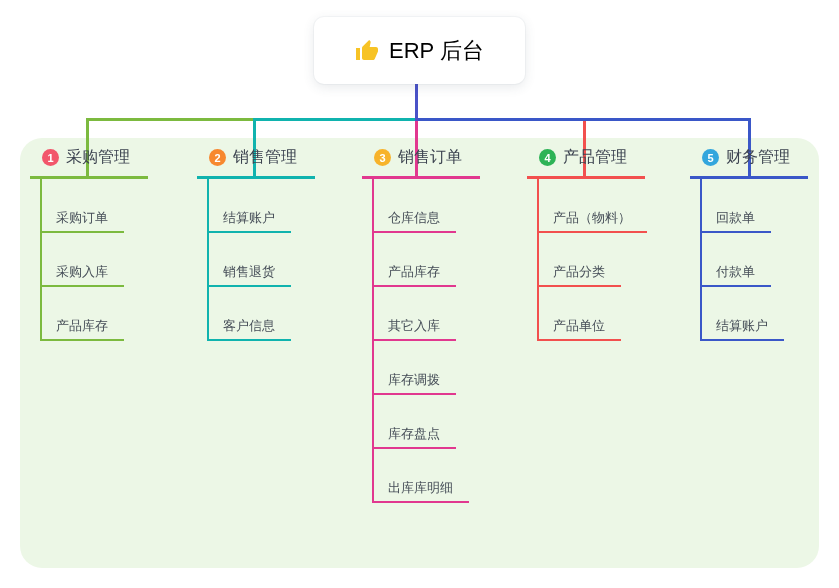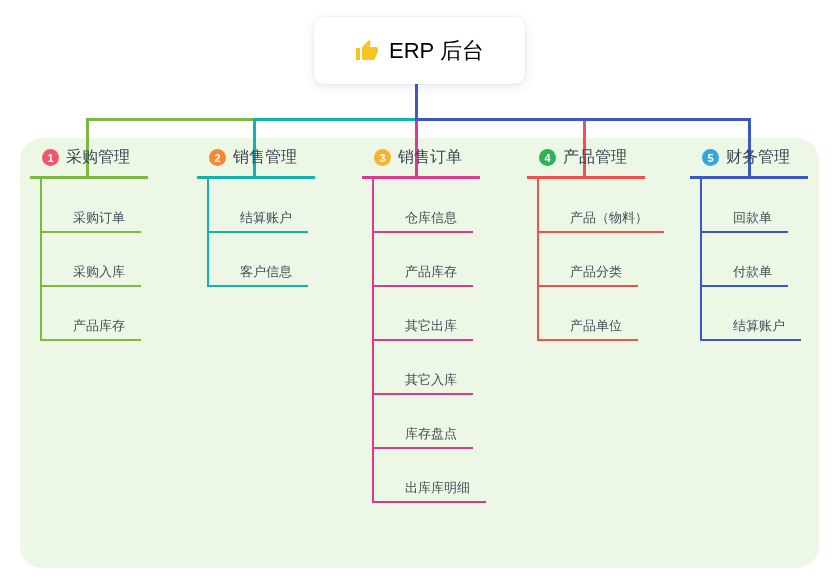--- a/index.html
+++ b/index.html
@@ -50,21 +50,21 @@
     display: inline-flex; align-items: center; justify-content: center;
     flex: 0 0 auto;
   }
   .children {
     list-style: none;
     margin-left: 10px;
     border-left: 2px solid var(--line);
   }
   .children li {
     width: max-content;
-    padding: 30px 16px 4px 31px;
+    padding: 30px 16px 4px 14px;
     border-bottom: 2px solid var(--line);
     font-size: 13px; color: #454d57;
     line-height: 18px; cursor: default;
   }
 </style>
 </head>
 <body>
 
 <div class="panel"></div>
 
@@ -97,34 +97,35 @@
   </ul>
 </div>
 
 <div class="branch" style="left:197px; --line:#10b3ae; --badge:#f7882f;">
   <div class="topic">
     <span class="badge">2</span>
     <span>销售管理</span>
   </div>
   <ul class="children">
     <li><span>结算账户</span></li>
+    <li><span>销售退货</span></li>
     <li><span>客户信息</span></li>
   </ul>
 </div>
 
 <div class="branch" style="left:362px; --line:#e1388f; --badge:#f7b32b;">
   <div class="topic">
     <span class="badge">3</span>
     <span>销售订单</span>
   </div>
   <ul class="children">
     <li><span>仓库信息</span></li>
     <li><span>产品库存</span></li>
-    <li><span>其它出库</span></li>
     <li><span>其它入库</span></li>
+    <li><span>库存调拨</span></li>
     <li><span>库存盘点</span></li>
     <li><span>出库库明细</span></li>
   </ul>
 </div>
 
 <div class="branch" style="left:527px; --line:#f2504e; --badge:#2db356;">
   <div class="topic">
     <span class="badge">4</span>
     <span>产品管理</span>
   </div>

